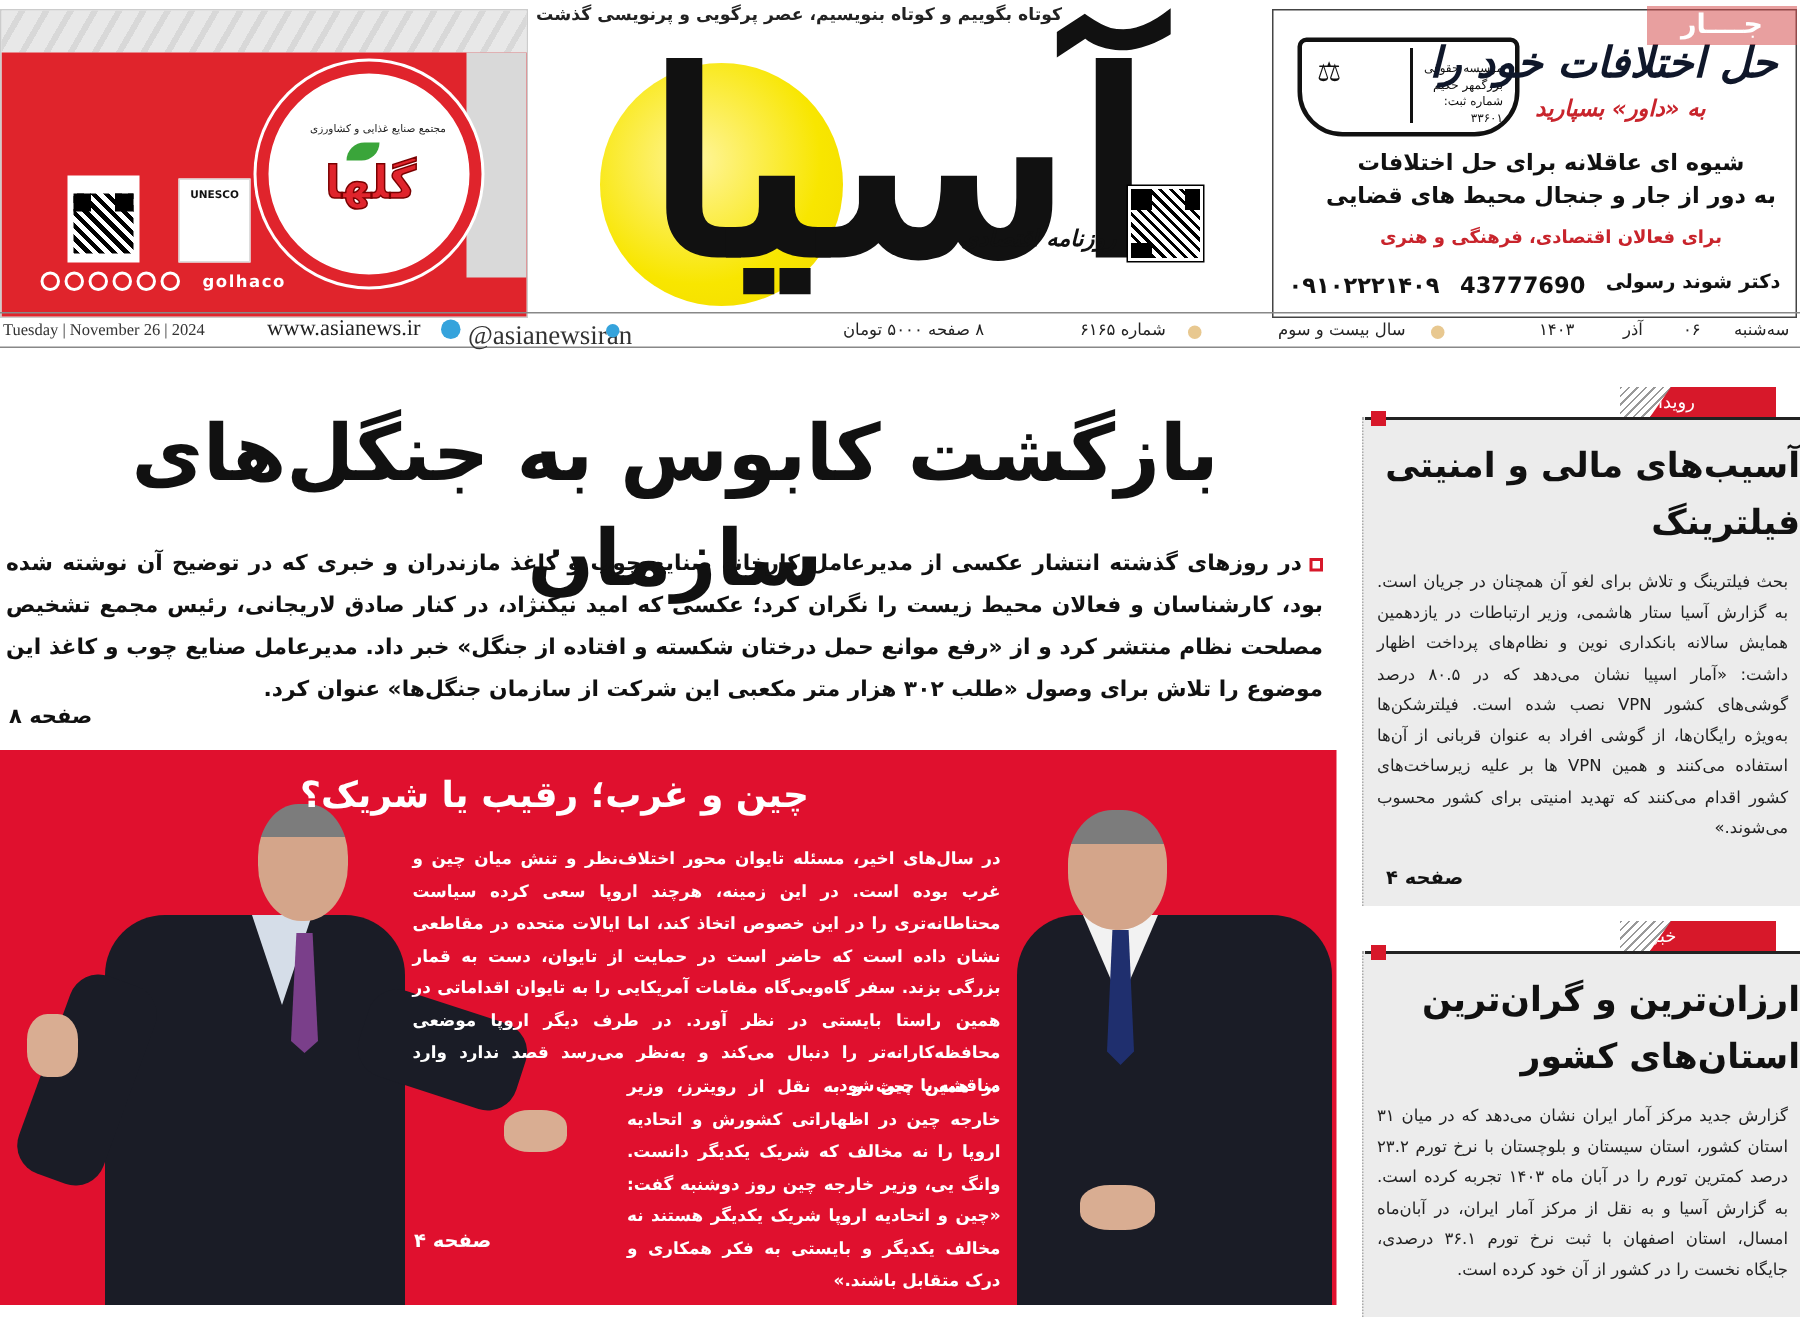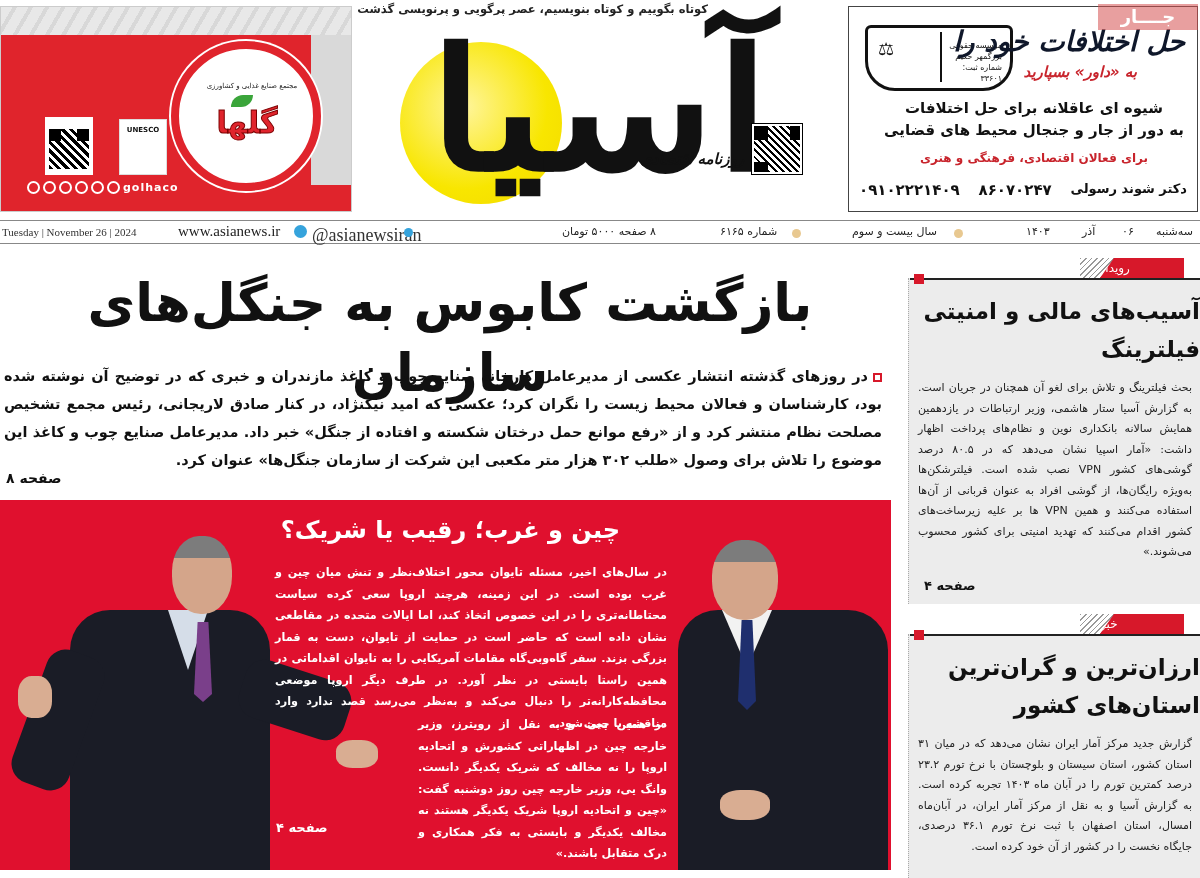--- a/index.html
+++ b/index.html
@@ -17,21 +17,21 @@
   #ad-left .brand { position: absolute; left: 186px; top: 98px; width: 120px; text-align: center; color: #e0242c; font-weight: bold; font-size: 30px; -webkit-text-stroke: 1px #7a0000; }
   #ad-left .sub { position: absolute; left: 196px; top: 75px; width: 110px; text-align: center; font-size: 7px; color: #222; }
   #ad-left .leaf { position: absolute; left: 230px; top: 88px; width: 22px; height: 12px; background: #3aa53a; border-radius: 12px 0; }
   #ad-left .qr { position: absolute; left: 44px; top: 110px; width: 48px; height: 58px; background: #fff; padding: 4px; }
   #ad-left .qr-inner { width: 40px; height: 40px; margin-top: 8px; background:
      linear-gradient(90deg,#000 0 30%,transparent 30% 70%,#000 70%) 0 0/100% 30% no-repeat,
      repeating-linear-gradient(45deg,#000 0 3px,#fff 3px 6px); }
   #ad-left .unesco { position: absolute; left: 118px; top: 112px; width: 48px; height: 56px; background: #fff; border: 1px solid #ddd; text-align: center; font-size: 7px; padding-top: 6px; font-weight: bold; }
   #ad-left .social { position: absolute; left: 26px; top: 174px; display: flex; gap: 3px; align-items: center; }
   #ad-left .social span.dot { width: 13px; height: 13px; border-radius: 50%; border: 2px solid #fff; display: inline-block; }
-  #ad-left .social span.handle { color: #fff; font-weight: bold; font-size: 11px; margin-left: 0; letter-spacing: 1px; }
+  #ad-left .social span.handle { color: #fff; font-weight: bold; font-size: 11px; margin-left: 12px; letter-spacing: 1px; }
 
   
   #tagline { left: 398px; top: 2px; width: 310px; font-size: 11.5px; font-weight: bold; color: #222; text-align: right; direction: rtl; white-space: nowrap; }
   #sun { left: 400px; top: 42px; width: 162px; height: 162px; border-radius: 50%; background: radial-gradient(circle at 40% 40%, #fff59a, #f8e600 60%, #f2d800); }
   #logo-text { left: 410px; top: 20px; width: 360px; height: 200px; font-family: "DejaVu Serif", serif; font-size: 168px; font-weight: bold; line-height: 180px; color: #111; text-align: right; direction: rtl; transform: scaleX(1.18); transform-origin: right; letter-spacing: -8px; }
   #subtitle { left: 624px; top: 150px; width: 120px; font-size: 15px; font-style: italic; font-weight: bold; text-align: right; direction: rtl; }
   #qr-mast { left: 752px; top: 124px; width: 50px; height: 50px; background:
      linear-gradient(#000,#000) 0 0/14px 14px no-repeat,
      linear-gradient(#000,#000) 36px 0/14px 14px no-repeat,
      linear-gradient(#000,#000) 0 36px/14px 14px no-repeat,
@@ -47,21 +47,21 @@
   #ad-right .head2 { position: absolute; right: 60px; top: 56px; font-size: 15px; color: #c8242c; font-weight: bold; font-style: italic; direction: rtl; }
   #ad-right .line1, #ad-right .line2 { position: absolute; left: 30px; width: 310px; text-align: center; font-size: 15px; font-weight: bold; direction: rtl; }
   #ad-right .line1 { top: 92px; }
   #ad-right .line2 { top: 114px; }
   #ad-right .line3 { position: absolute; left: 30px; width: 310px; top: 144px; text-align: center; font-size: 12px; color: #c8242c; font-weight: bold; direction: rtl; }
   #ad-right .contacts { position: absolute; left: 10px; right: 10px; top: 174px; display: flex; justify-content: space-between; font-size: 15px; font-weight: bold; direction: ltr; }
   #ad-right .contacts .name { font-size: 13px; direction: rtl; }
   #watermark { left: 1098px; top: 4px; width: 100px; height: 26px; background: rgba(214,80,80,0.55); color: #fff; font-size: 18px; font-weight: bold; text-align: center; line-height: 26px; }
 
   
-  #info-bar { left: 0; top: 220px; width: 1200px; height: 24px; border-top: 1px solid #888; border-bottom: 1px solid #888; display: flex; align-items: center; font-size: 11px; }
+  #info-bar { left: 0; top: 208px; width: 1200px; height: 24px; border-top: 1px solid #888; border-bottom: 1px solid #888; display: flex; align-items: center; font-size: 11px; }
   #info-bar .en { font-family: "Liberation Serif", serif; font-size: 11px; color: #333; position: absolute; left: 2px; top: 5px; }
   #info-bar .url { font-family: "Liberation Serif", serif; font-size: 15px; position: absolute; left: 178px; top: 2px; color: #222; }
   #info-bar .tg { position: absolute; left: 294px; top: 4px; width: 13px; height: 13px; border-radius: 50%; background: #35a3dc; }
   #info-bar .handle { font-family: "Liberation Serif", serif; font-size: 18px; position: absolute; left: 312px; top: 4px; color: #333; }
   #info-bar .verified { position: absolute; left: 404px; top: 7px; width: 9px; height: 9px; border-radius: 50%; background: #35a3dc; }
   #info-bar .fa { position: absolute; top: 4px; direction: rtl; font-size: 11px; color: #222; white-space: nowrap; }
   #info-bar .bullet { position: absolute; top: 8px; width: 9px; height: 9px; border-radius: 50%; background: #e8c890; }
 
   
   #lead-title { left: 10px; top: 268px; width: 880px; text-align: center; font-size: 52px; font-weight: bold; direction: rtl; letter-spacing: -1px; line-height: 70px; }
@@ -71,21 +71,21 @@
 
   
   #feature { left: 0; top: 500px; width: 891px; height: 370px; background: #e0102e; overflow: hidden; }
   .person { position: absolute; }
   .person .head { position: absolute; border-radius: 45% 45% 48% 48%; background: linear-gradient(#7c7c7c 0 28%, #d4a58a 28%); }
   .person .body { position: absolute; background: #1a1c26; border-radius: 40px 40px 0 0; }
   .person .collar { position: absolute; background: #d5dde8; }
   .person .tie { position: absolute; }
   .person .arm { position: absolute; background: #1a1c26; border-radius: 20px; }
   .person .hand { position: absolute; background: #d9ad92; border-radius: 40%; }
-  #feature-title { position: absolute; left: 200px; top: 16px; width: 420px; text-align: right; color: #fff; font-size: 24px; font-weight: bold; direction: rtl; }
+  #feature-title { position: absolute; left: 200px; top: 16px; width: 420px; text-align: left; color: #fff; font-size: 24px; font-weight: bold; direction: rtl; }
   #feature-body { position: absolute; left: 275px; top: 62px; width: 392px; color: #fff; font-size: 11.2px; font-weight: bold; line-height: 21.5px; direction: rtl; text-align: justify; text-align-last: right; }
   #feature-body2 { position: absolute; left: 418px; top: 214px; width: 249px; color: #fff; font-size: 11.2px; font-weight: bold; line-height: 21.5px; direction: rtl; text-align: justify; text-align-last: right; }
   #feature-page { position: absolute; left: 276px; top: 320px; color: #fff; font-size: 13px; font-weight: bold; direction: rtl; }
 
   
   .side-box { position: absolute; left: 908px; width: 292px; background: #ececec; border-left: 1px dotted #aaa; }
   .side-label { position: absolute; right: 0; width: 120px; height: 20px; }
   .side-label .stripes { position: absolute; left: 0; top: 0; width: 44px; height: 20px; background: repeating-linear-gradient(135deg, #999 0 1px, transparent 1px 4px); }
   .side-label .tab { position: absolute; right: 16px; top: 0; width: 84px; height: 20px; background: #d7182a; clip-path: polygon(14px 0,100% 0,100% 100%,0 100%); color: #fff; font-size: 12px; direction: rtl; text-align: left; padding-right: 8px; line-height: 20px; }
   .side-rule { position: absolute; left: 8px; width: 292px; height: 2px; background: #222; }
@@ -131,21 +131,21 @@
     <span class="book-l">⚖</span>
     <span class="book-r">موسسه حقوقی بزرگمهر حکیم شماره ثبت: ۳۳۶۰۱</span>
   </div>
   <div class="head1">حل اختلافات خود را</div>
   <div class="head2">به «داور» بسپارید</div>
   <div class="line1">شیوه ای عاقلانه برای حل اختلافات</div>
   <div class="line2">به دور از جار و جنجال محیط های قضایی</div>
   <div class="line3">برای فعالان اقتصادی، فرهنگی و هنری</div>
   <div class="contacts">
     <span>۰۹۱۰۲۲۲۱۴۰۹</span>
-    <span>۸۶۰۷۰۲۴۷</span>
+    <span>43777690</span>
     <span class="name">دکتر شوند رسولی</span>
   </div>
 </div>
 <div id="watermark" class="abs">جــــار</div>
 
 <div id="info-bar" class="abs">
   <span class="en">Tuesday | November 26 | 2024</span>
   <span class="url">www.asianews.ir</span>
   <span class="tg"></span>
   <span class="handle">@asianewsiran</span>

